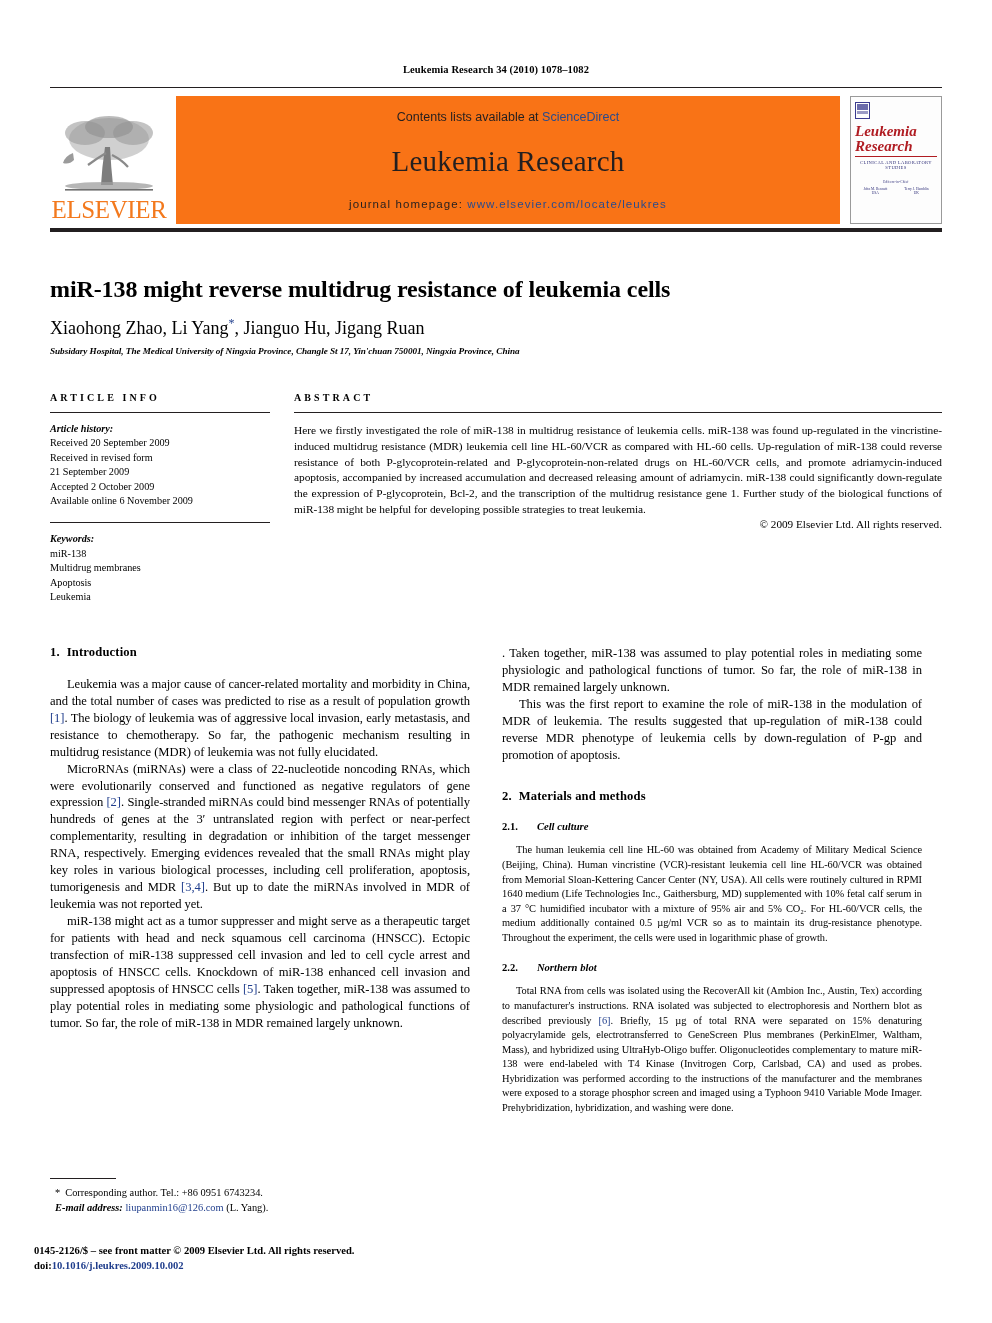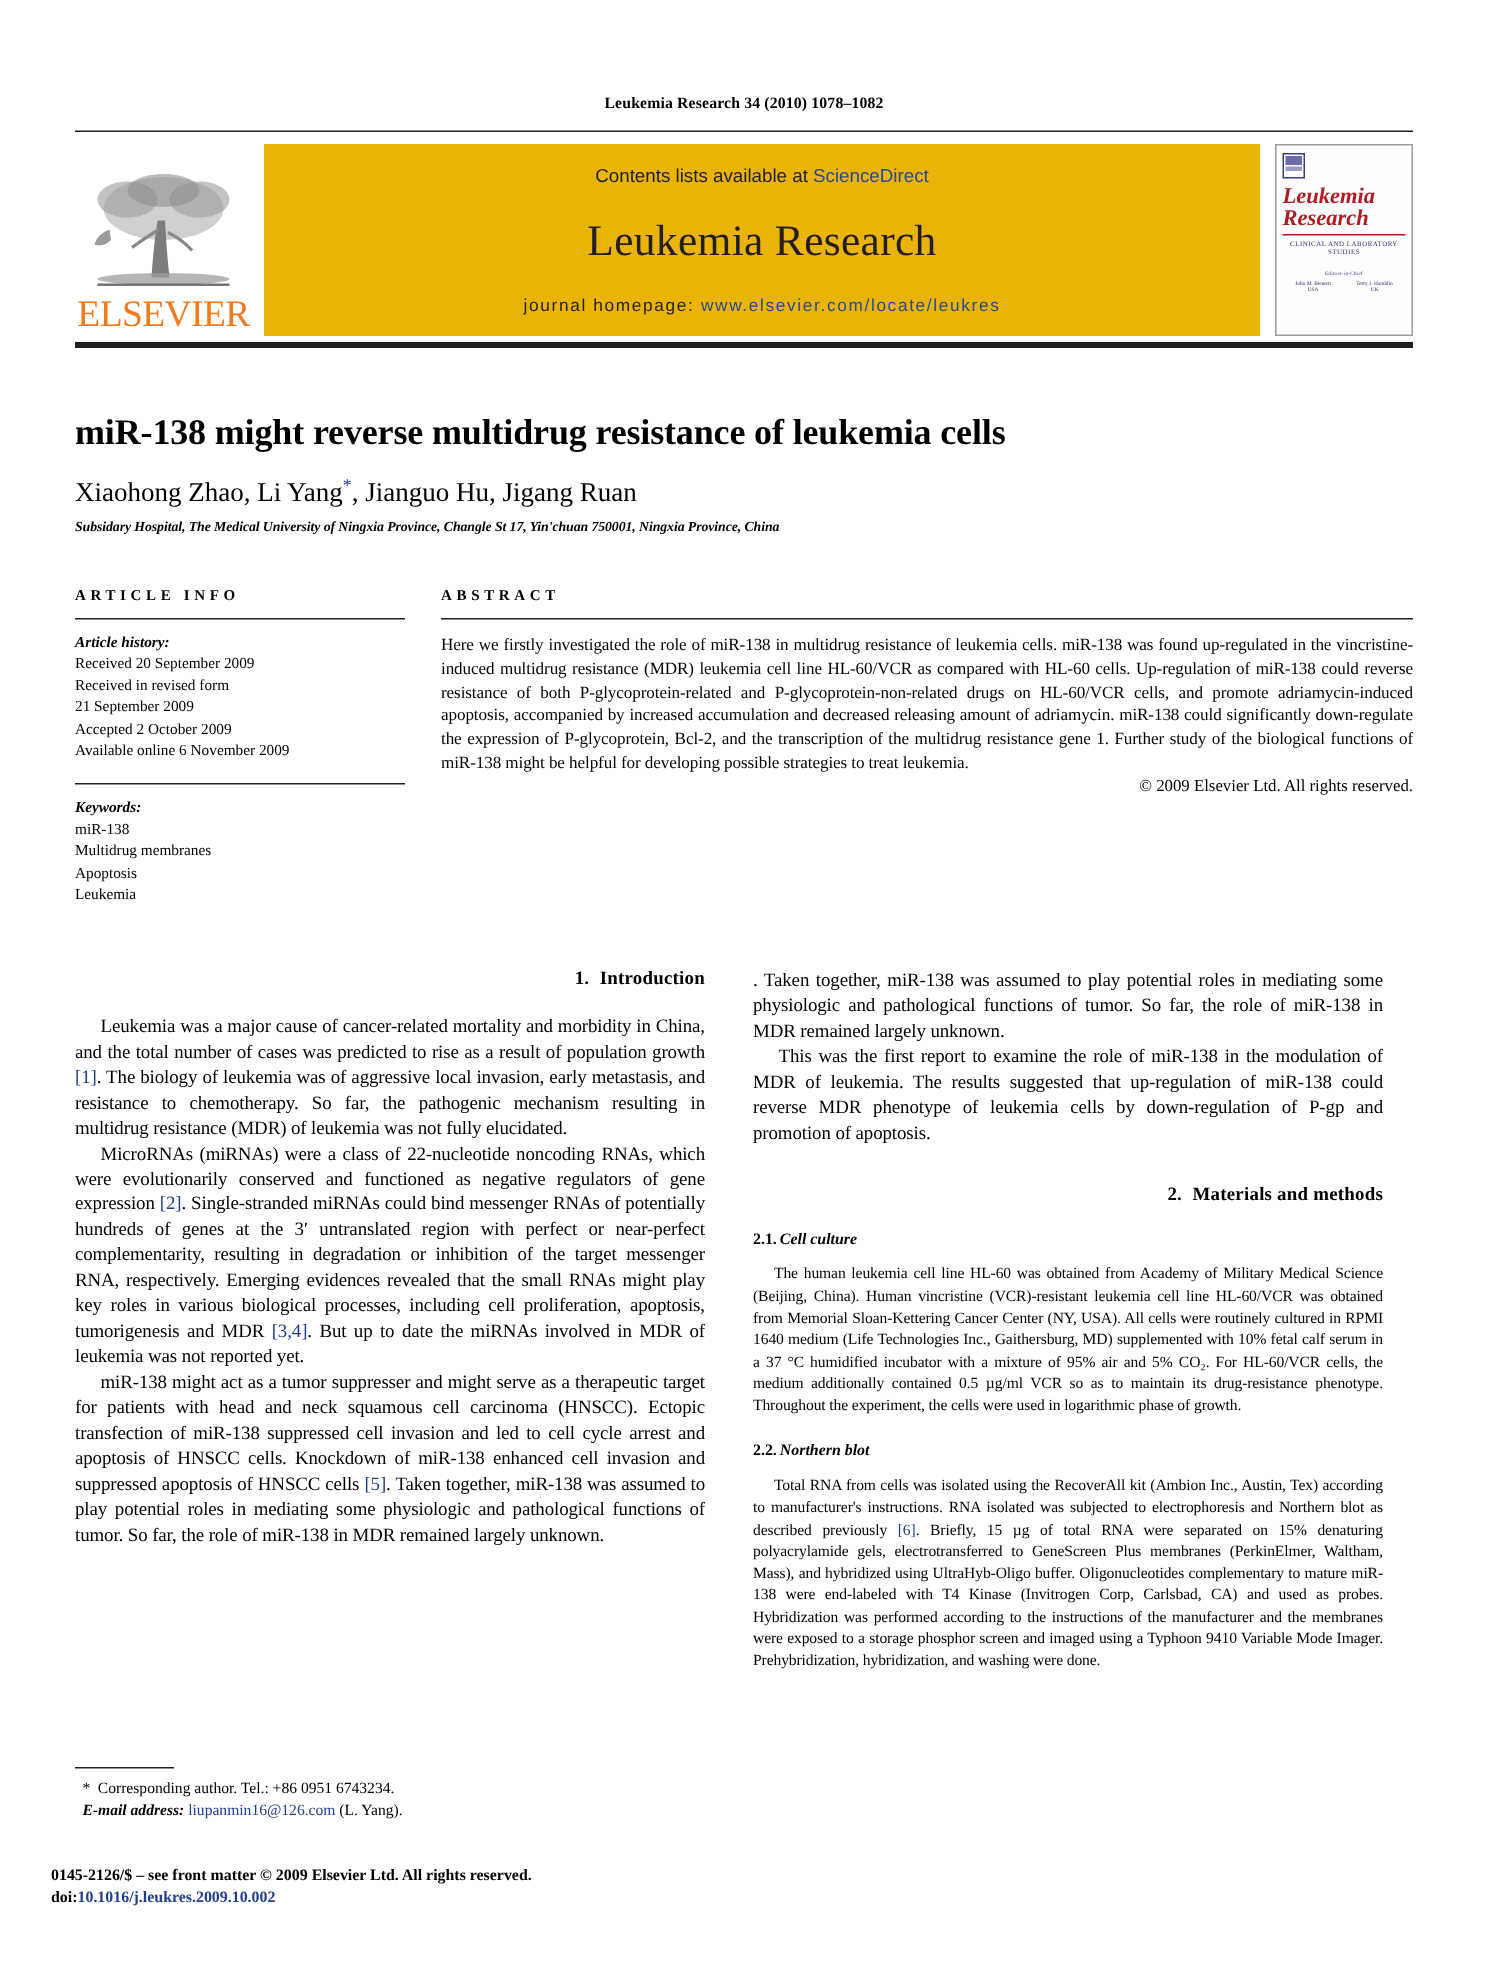--- a/index.html
+++ b/index.html
@@ -54,21 +54,21 @@
     font-family: "Liberation Serif", serif;
     color: #f3791d;
     font-size: 25px;
     letter-spacing: -0.4px;
     line-height: 1;
     margin-top: -2px;
     font-weight: 400;
   }
   .journal-band {
     flex: 1 1 auto;
-    background: #eab308;
+    background: #f97316;
     margin-left: 8px;
     margin-right: 10px;
     display: flex;
     flex-direction: column;
     justify-content: space-between;
     align-items: center;
     padding: 14px 0 14px 0;
   }
   .contents-line {
     font-family: "Liberation Sans", sans-serif;
@@ -233,30 +233,29 @@
   }
   .colL, .colR {
     width: 420px;
     flex: 0 0 420px;
   }
   .h1sec {
     font-size: 12.6px;
     font-weight: bold;
     margin: 0 0 16px 0;
     letter-spacing: 0.15px;
-    text-align: right;
   }
   .h1sec .num { margin-right: 7px; }
   .h2sec {
     font-size: 10.6px;
     font-weight: bold;
     font-style: italic;
     margin: 17px 0 11px 0;
   }
-  .h2sec .num { font-style: normal; margin-right: 2px; text-align: center; }
+  .h2sec .num { font-style: normal; margin-right: 19px; text-align: center; }
   .p {
     font-size: 12.6px;
     line-height: 1.345;
     text-align: justify;
     text-indent: 17px;
     margin: 0;
     letter-spacing: -0.07px;
   }
   .p.noind { text-indent: 0; }
   .p.small {

